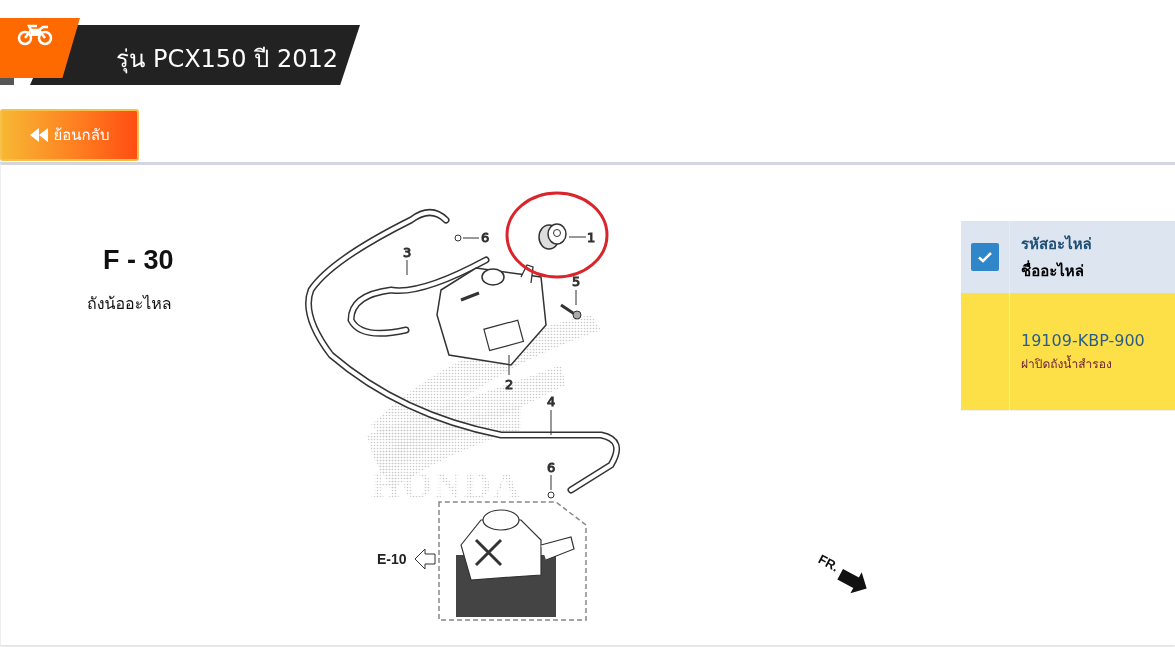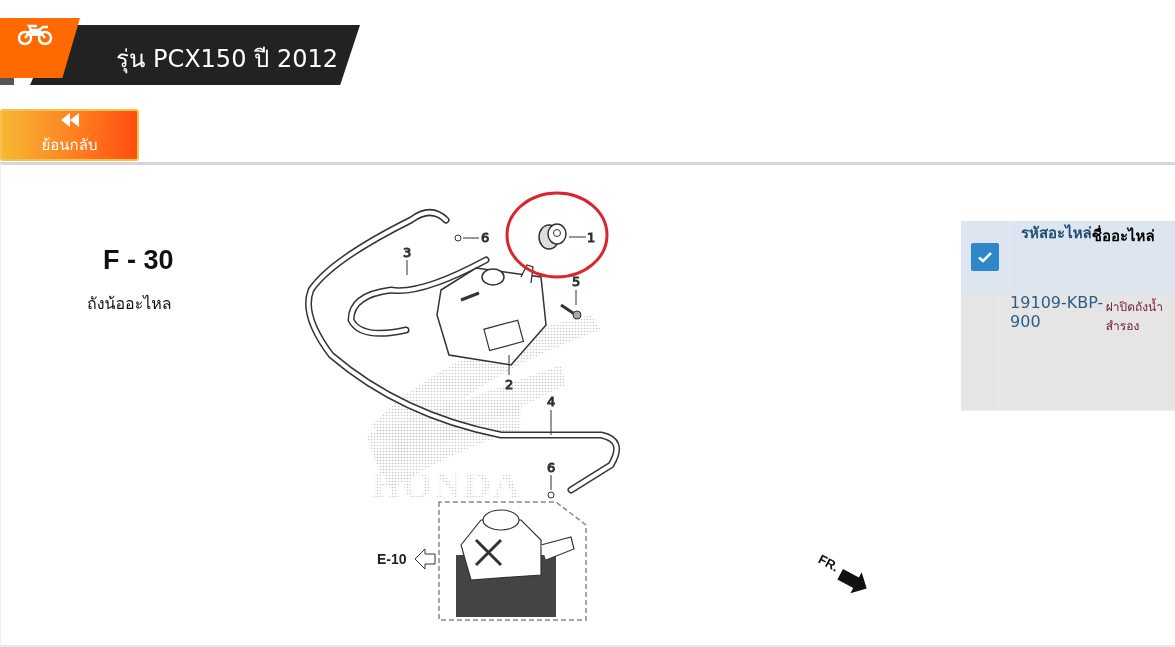--- a/index.html
+++ b/index.html
@@ -9,33 +9,33 @@
   .title-dark { position: absolute; left: 30px; top: 0; width: 330px; height: 60px;
     background: #222222; clip-path: polygon(8% 0, 100% 0, 94% 100%, 0 100%); }
   .title-orange { position: absolute; left: 0; top: -7px; width: 80px; height: 60px;
     background: #ff6a00; clip-path: polygon(0 0, 100% 0, 78% 100%, 0 100%); }
   .title-shadow { position: absolute; left: 0; top: 53px; width: 14px; height: 7px; background: #555; }
   .moto-icon { position: absolute; left: 17px; top: 4px; width: 36px; height: 24px; }
   .title-text { position: absolute; left: 88px; top: 14px; color: #fff; font-size: 24px; white-space: nowrap; margin-left: 28px; }
   .back-btn { position: absolute; left: 0; top: 109px; width: 139px; height: 52px;
     background: linear-gradient(90deg, #f7b733 0%, #ff7a1f 60%, #ff4e12 100%);
     border: 2px solid #f5c14a; border-radius: 3px; color: #fff; font-size: 15px;
-    display: flex; align-items: center; justify-content: center; gap: 6px; cursor: pointer; flex-direction: column; }
+    display: flex; align-items: center; justify-content: center; gap: 6px; cursor: pointer; }
   .content { position: absolute; left: 0; top: 162px; width: 1175px; height: 483px;
     border-top: 3px solid #d4d6df; border-left: 1px solid #eee;
     box-shadow: 0 2px 2px #e2e2e2; background: #fff; }
   .diagram { position: absolute; left: 0; top: 0; width: 950px; height: 480px; }
   .fig-code { position: absolute; left: 84px; top: 80px; font-family: "Liberation Sans", sans-serif; font-weight: bold; font-size: 27px; color: #111; margin-left: 18px; }
   .fig-th { position: absolute; left: 86px; top: 126px; font-size: 16px; color: #111; }
   .fig-en { position: absolute; left: 85px; top: 154px; font-family: "Liberation Sans", sans-serif; font-weight: bold; font-size: 24px; color: #111; }
   .parts { position: absolute; left: 960px; top: 56px; width: 215px; }
   .parts-head { display: flex; height: 72px; background: #dde6f0; }
-  .parts-row { display: flex; height: 118px; background: #e5e5e5; border-bottom: 1px solid #eef0f3; }
+  .parts-row { display: flex; height: 118px; background: #fde047; border-bottom: 1px solid #eef0f3; }
   .col-check { width: 49px; border-right: 1px solid #e8ebef; display: flex; align-items: center; justify-content: center; }
-  .col-text { padding-left: 11px; display: flex; flex-direction: row; justify-content: center; }
+  .col-text { padding-left: 11px; display: flex; flex-direction: column; justify-content: center; }
   .checkbox { width: 28px; height: 28px; background: #2f86c8; border-radius: 2px; display: flex; align-items: center; justify-content: center; cursor: pointer; }
   .h-code { font-size: 15px; font-weight: bold; color: #1e4e73; }
   .h-name { font-size: 15px; font-weight: bold; color: #000000; margin-top: 3px; }
   .r-code { font-size: 16px; color: #2a5d8a; }
   .r-name { font-size: 12px; color: #6b1a3a; margin-top: 4px; }
 </style>
 </head>
 <body>
 
 <div class="title-bar">

